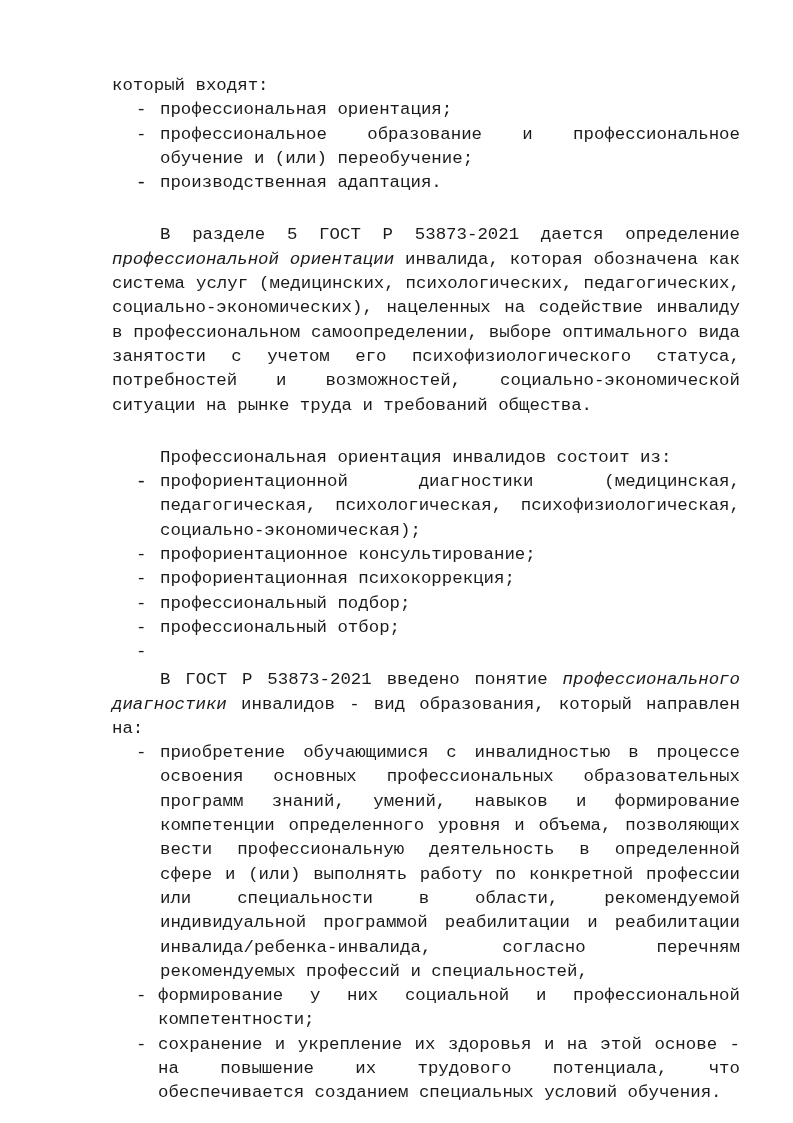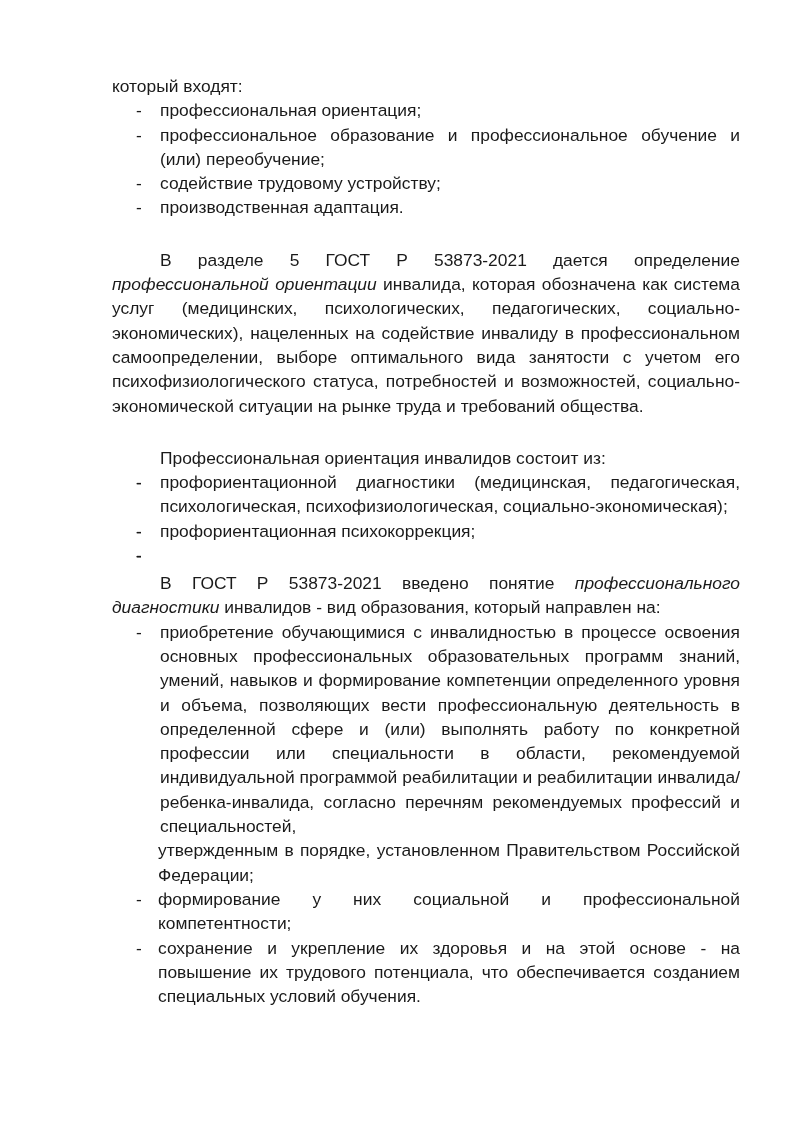--- a/index.html
+++ b/index.html
@@ -1,57 +1,56 @@
 <!DOCTYPE html>
 <html><head>
 <meta charset="utf-8">
 <style>
   html, body { margin: 0; padding: 0; background: #ffffff; }
   body { width: 793px; height: 1123px; position: relative; overflow: hidden; }
   .page {
     position: absolute; left: 112px; top: 74px; width: 628px;
-    font-family: Liberation Sans, sans-serif; font-size: 17.4px; line-height: 24.3px;
+    font-family: Liberation Mono, monospace; font-size: 17.4px; line-height: 24.3px;
     color: #1a1a1a;
   }
   .p { margin: 0; text-align: justify; text-align-last: left; }
   .indent { text-indent: 48px; margin-top: 28px; }
   .li { position: relative; padding-left: 48px; margin: 0; text-align: justify; text-align-last: left; }
   .li .dash { position: absolute; left: 24px; top: 0; }
   .li.shift2 { padding-left: 46px; }
   .cont { padding-left: 46px; margin: 0; text-align: justify; text-align-last: left; }
   em { font-style: italic; }
 </style>
 </head>
 <body>
 
 <div class="page">
   <p class="p">который входят:</p>
 
   <div>
     <p class="li"><span class="dash">-</span><span>профессиональная ориентация;</span></p>
     <p class="li"><span class="dash">-</span><span>профессиональное образование и профессиональное обучение и (или) переобучение;</span></p>
-    <p class="li"><span class="dash">-</span><span>содействие трудовому устройству;</span></p>
+    <p class="li"><span class="dash">-</span></p>
     <p class="li"><span class="dash">-</span><span>производственная адаптация.</span></p>
   </div>
 
   <p class="p indent"><span>В разделе 5 ГОСТ Р 53873-2021 дается определение </span><em>профессиональной ориентации</em><span> инвалида, которая обозначена как система услуг (медицинских, психологических, педагогических, социально-экономических), нацеленных на содействие инвалиду в профессиональном самоопределении, выборе оптимального вида занятости с учетом его психофизиологического статуса, потребностей и возможностей, социально-экономической ситуации на рынке труда и требований общества.</span></p>
 
   <p class="p indent">Профессиональная ориентация инвалидов состоит из:</p>
 
   <div>
     <p class="li"><span class="dash">-</span></p>
     <p class="li"><span class="dash">-</span><span>профориентационной диагностики (медицинская, педагогическая, психологическая, психофизиологическая, социально-экономическая);</span></p>
-    <p class="li"><span class="dash">-</span></p>
+    <p class="li"><span class="dash">-</span><span>профориентационное консультирование;</span></p>
     <p class="li"><span class="dash">-</span><span>профориентационная психокоррекция;</span></p>
-    <p class="li"><span class="dash">-</span></p>
-    <p class="li"><span class="dash">-</span></p>
+    <p class="li"><span class="dash">-</span><span>профессиональный подбор;</span></p>
+    <p class="li"><span class="dash">-</span><span>профессиональный отбор;</span></p>
     <p class="li"><span class="dash">-</span></p>
   </div>
 
   <p class="p indent"><span>В ГОСТ Р 53873-2021 введено понятие </span><em>профессионального диагностики</em><span> инвалидов - вид образования, который направлен на:</span></p>
 
   <div>
     <p class="li"><span class="dash">-</span><span>приобретение обучающимися с инвалидностью в процессе освоения основных профессиональных образовательных программ знаний, умений, навыков и формирование компетенции определенного уровня и объема, позволяющих вести профессиональную деятельность в определенной сфере и (или) выполнять работу по конкретной профессии или специальности в области, рекомендуемой индивидуальной программой реабилитации и реабилитации инвалида/ребенка-инвалида, согласно перечням рекомендуемых профессий и специальностей,</span></p>
-    <p class="cont">утвержденным в порядке, установленном Правительством Российской Федерации;</p>
     <p class="li shift2"><span class="dash">-</span><span>формирование у них социальной и профессиональной компетентности;</span></p>
     <p class="li shift2"><span class="dash">-</span><span>сохранение и укрепление их здоровья и на этой основе - на повышение их трудового потенциала, что обеспечивается созданием специальных условий обучения.</span></p>
   </div>
 </div>
 
 </body></html>

